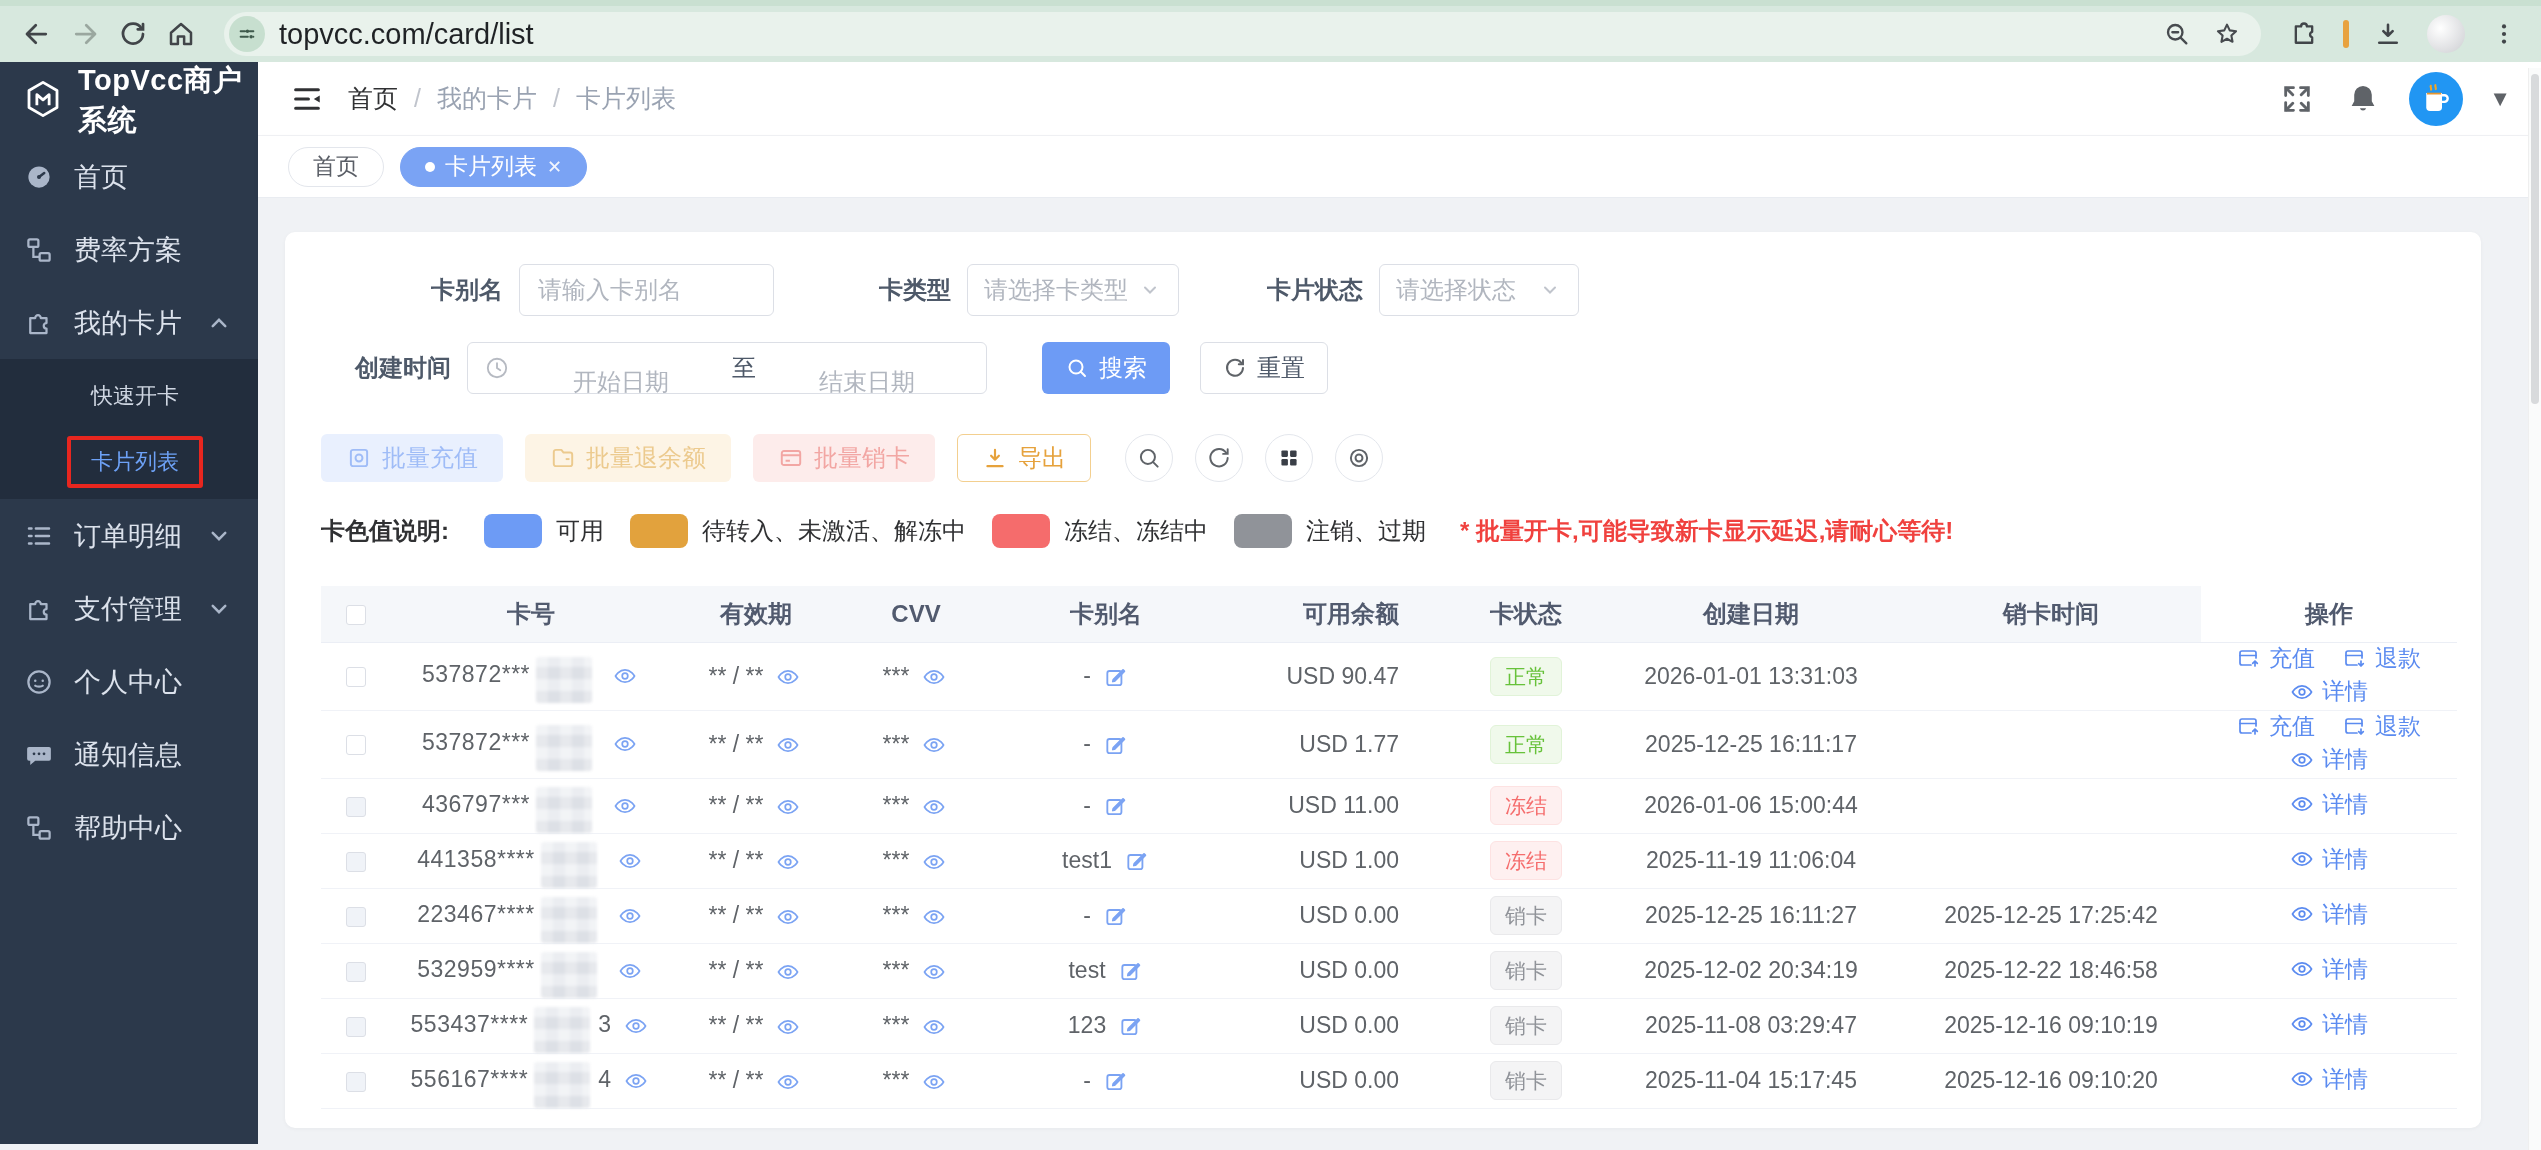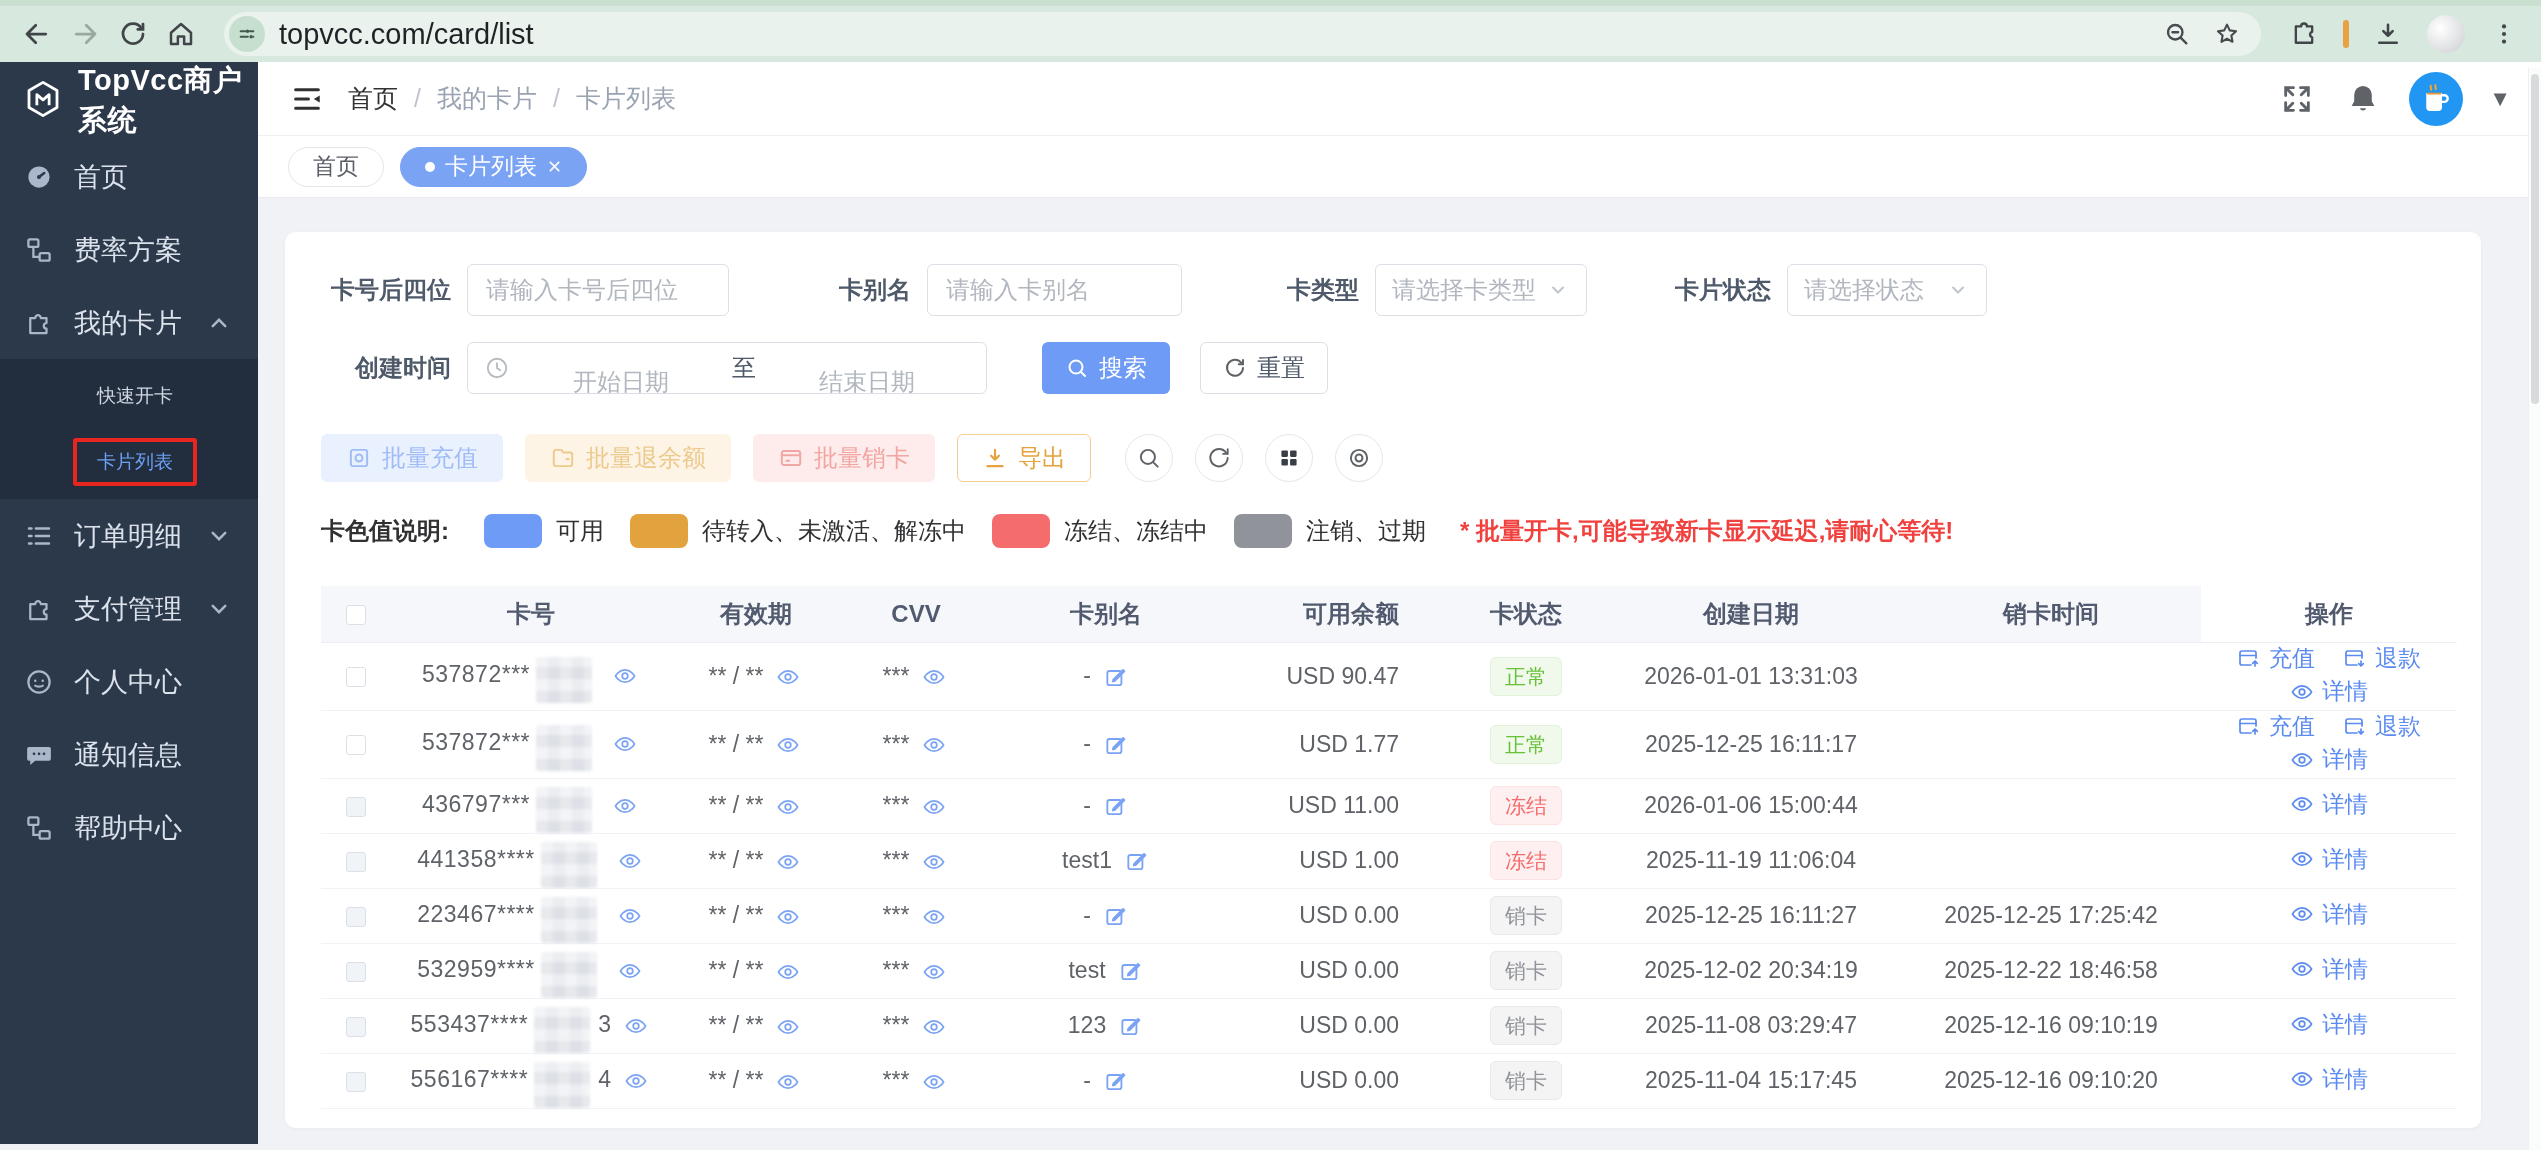--- a/index.html
+++ b/index.html
@@ -30,21 +30,21 @@
   .logo{height:78px;display:flex;align-items:center;gap:14px;padding:0 0 0 22px;}
   .logo svg{width:42px;height:42px;}
   .logo-text{color:#fff;font-size:29px;font-weight:bold;letter-spacing:.5px;}
   .side-item{height:73px;display:flex;align-items:center;padding:0 24px;gap:20px;font-size:27px;cursor:pointer;}
   .side-item .i{width:30px;height:30px;color:#aab6c9;flex-shrink:0;}
   .side-item .i svg{width:30px;height:30px;}
   .side-label{flex:1;}
   .chev{width:26px;height:26px;color:#aab6c9;}
   .chev svg{width:26px;height:26px;}
   .submenu{background:#222d3d;padding:4px 0;}
-  .sub-item{height:66px;display:flex;align-items:center;justify-content:center;font-size:19px;color:#cfd6e2;cursor:pointer;margin-left:12px;}
+  .sub-item{height:66px;display:flex;align-items:center;justify-content:center;font-size:22px;color:#cfd6e2;cursor:pointer;margin-left:12px;}
   .sub-item.active{color:#6da1f6;}
   .red-box{border:4px solid #e8261f;border-radius:3px;padding:7px 20px;}
 
   .main{flex:1;display:flex;flex-direction:column;min-width:0;}
   .topbar{height:74px;background:#fff;display:flex;align-items:center;padding:0 30px;border-bottom:1px solid #f0f1f4;}
   .fold{width:38px;height:38px;margin-right:22px;display:flex;align-items:center;justify-content:center;}
   .fold svg{width:34px;height:34px;}
   .breadcrumb{display:flex;align-items:center;gap:16px;font-size:25px;}
   .bc-first{color:#303133;}
   .bc-sep{color:#c0c4cc;}
@@ -346,24 +346,20 @@
             <span class="tag-dot"></span>
             <span>卡片列表</span>
             <span class="tag-close">✕</span>
           </div>
         </div>
 
       <div class="content">
         <div class="card">
 
           <div class="frow">
-            <div class="fgroup" style="margin-left:10px;">
-              <span class="flabel">卡号后四位</span>
-              <input class="tin" style="width: 262px;" placeholder="请输入卡号后四位">
-            </div>
             <div class="fgroup" style="margin-left:110px;">
               <span class="flabel">卡别名</span>
               <input class="tin" style="width: 255px;" placeholder="请输入卡别名">
             </div>
             <div class="fgroup" style="margin-left:105px;">
               <span class="flabel">卡类型</span>
               <div class="sel" style="width:212px;">
                 <span class="ph">请选择卡类型</span>
                 <span class="chev2"><svg viewBox="0 0 24 24" fill="none" stroke="currentColor" stroke-width="2" stroke-linecap="round">
                       <path d="M7 9.5l5 5 5-5"></path>

